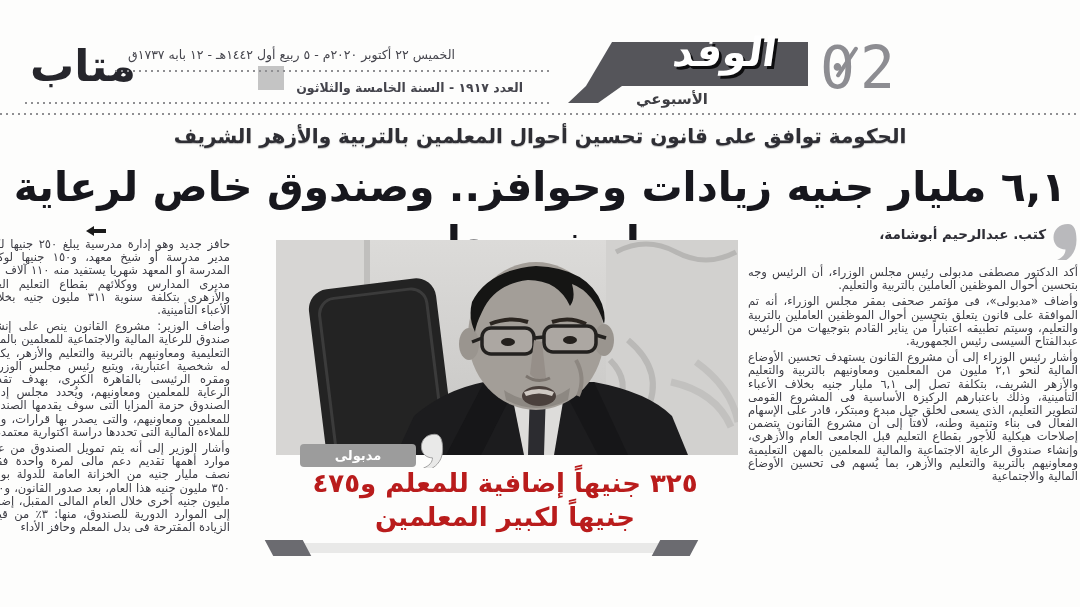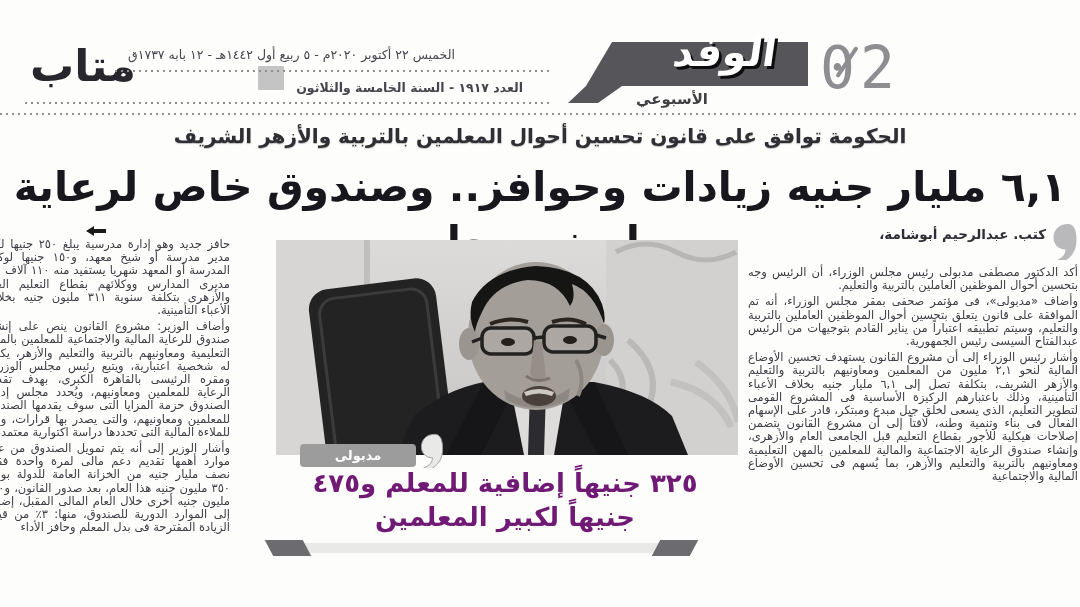--- a/index.html
+++ b/index.html
@@ -43,21 +43,21 @@
   .byline-text{font-size:13.5px;font-weight:bold;color:#2e2e36;padding-top:4px;}
   .cont-mark{position:absolute;left:100px;top:0;}
   .left-col-inner{position:relative;padding-top:12px;}
   
   .center-fig{left:270px;top:238px;width:470px;height:330px;}
   .photo-frame{position:absolute;left:6px;top:2px;width:462px;height:215px;overflow:hidden;background:#cfcecc;}
   .photo-tag{position:absolute;left:30px;top:206px;width:116px;height:23px;background:#9c9c9c;
     border-radius:4px;color:#ffffff;font-size:13px;font-weight:bold;text-align:center;line-height:23px;direction:rtl;}
   .fig-quote{position:absolute;left:150px;top:194px;}
   .subhead{position:absolute;left:5px;width:460px;text-align:center;direction:rtl;
-    font-size:26px;font-weight:800;color:#701a75;line-height:34px;}
+    font-size:26px;font-weight:800;color:#b91c1c;line-height:34px;}
   .subhead1{top:228px;}
   .subhead2{top:264px;}
   .deco-rule{position:absolute;left:3px;top:305px;width:417px;height:10px;background:#e9e9e8;}
   .deco-cap{position:absolute;top:-3px;width:38px;height:16px;background:#6b6b70;}
   .cap-left{left:-4px;transform:skewX(28deg);}
   .cap-right{right:-4px;transform:skewX(-28deg);}
 </style>
 </head>
 <body>
 

